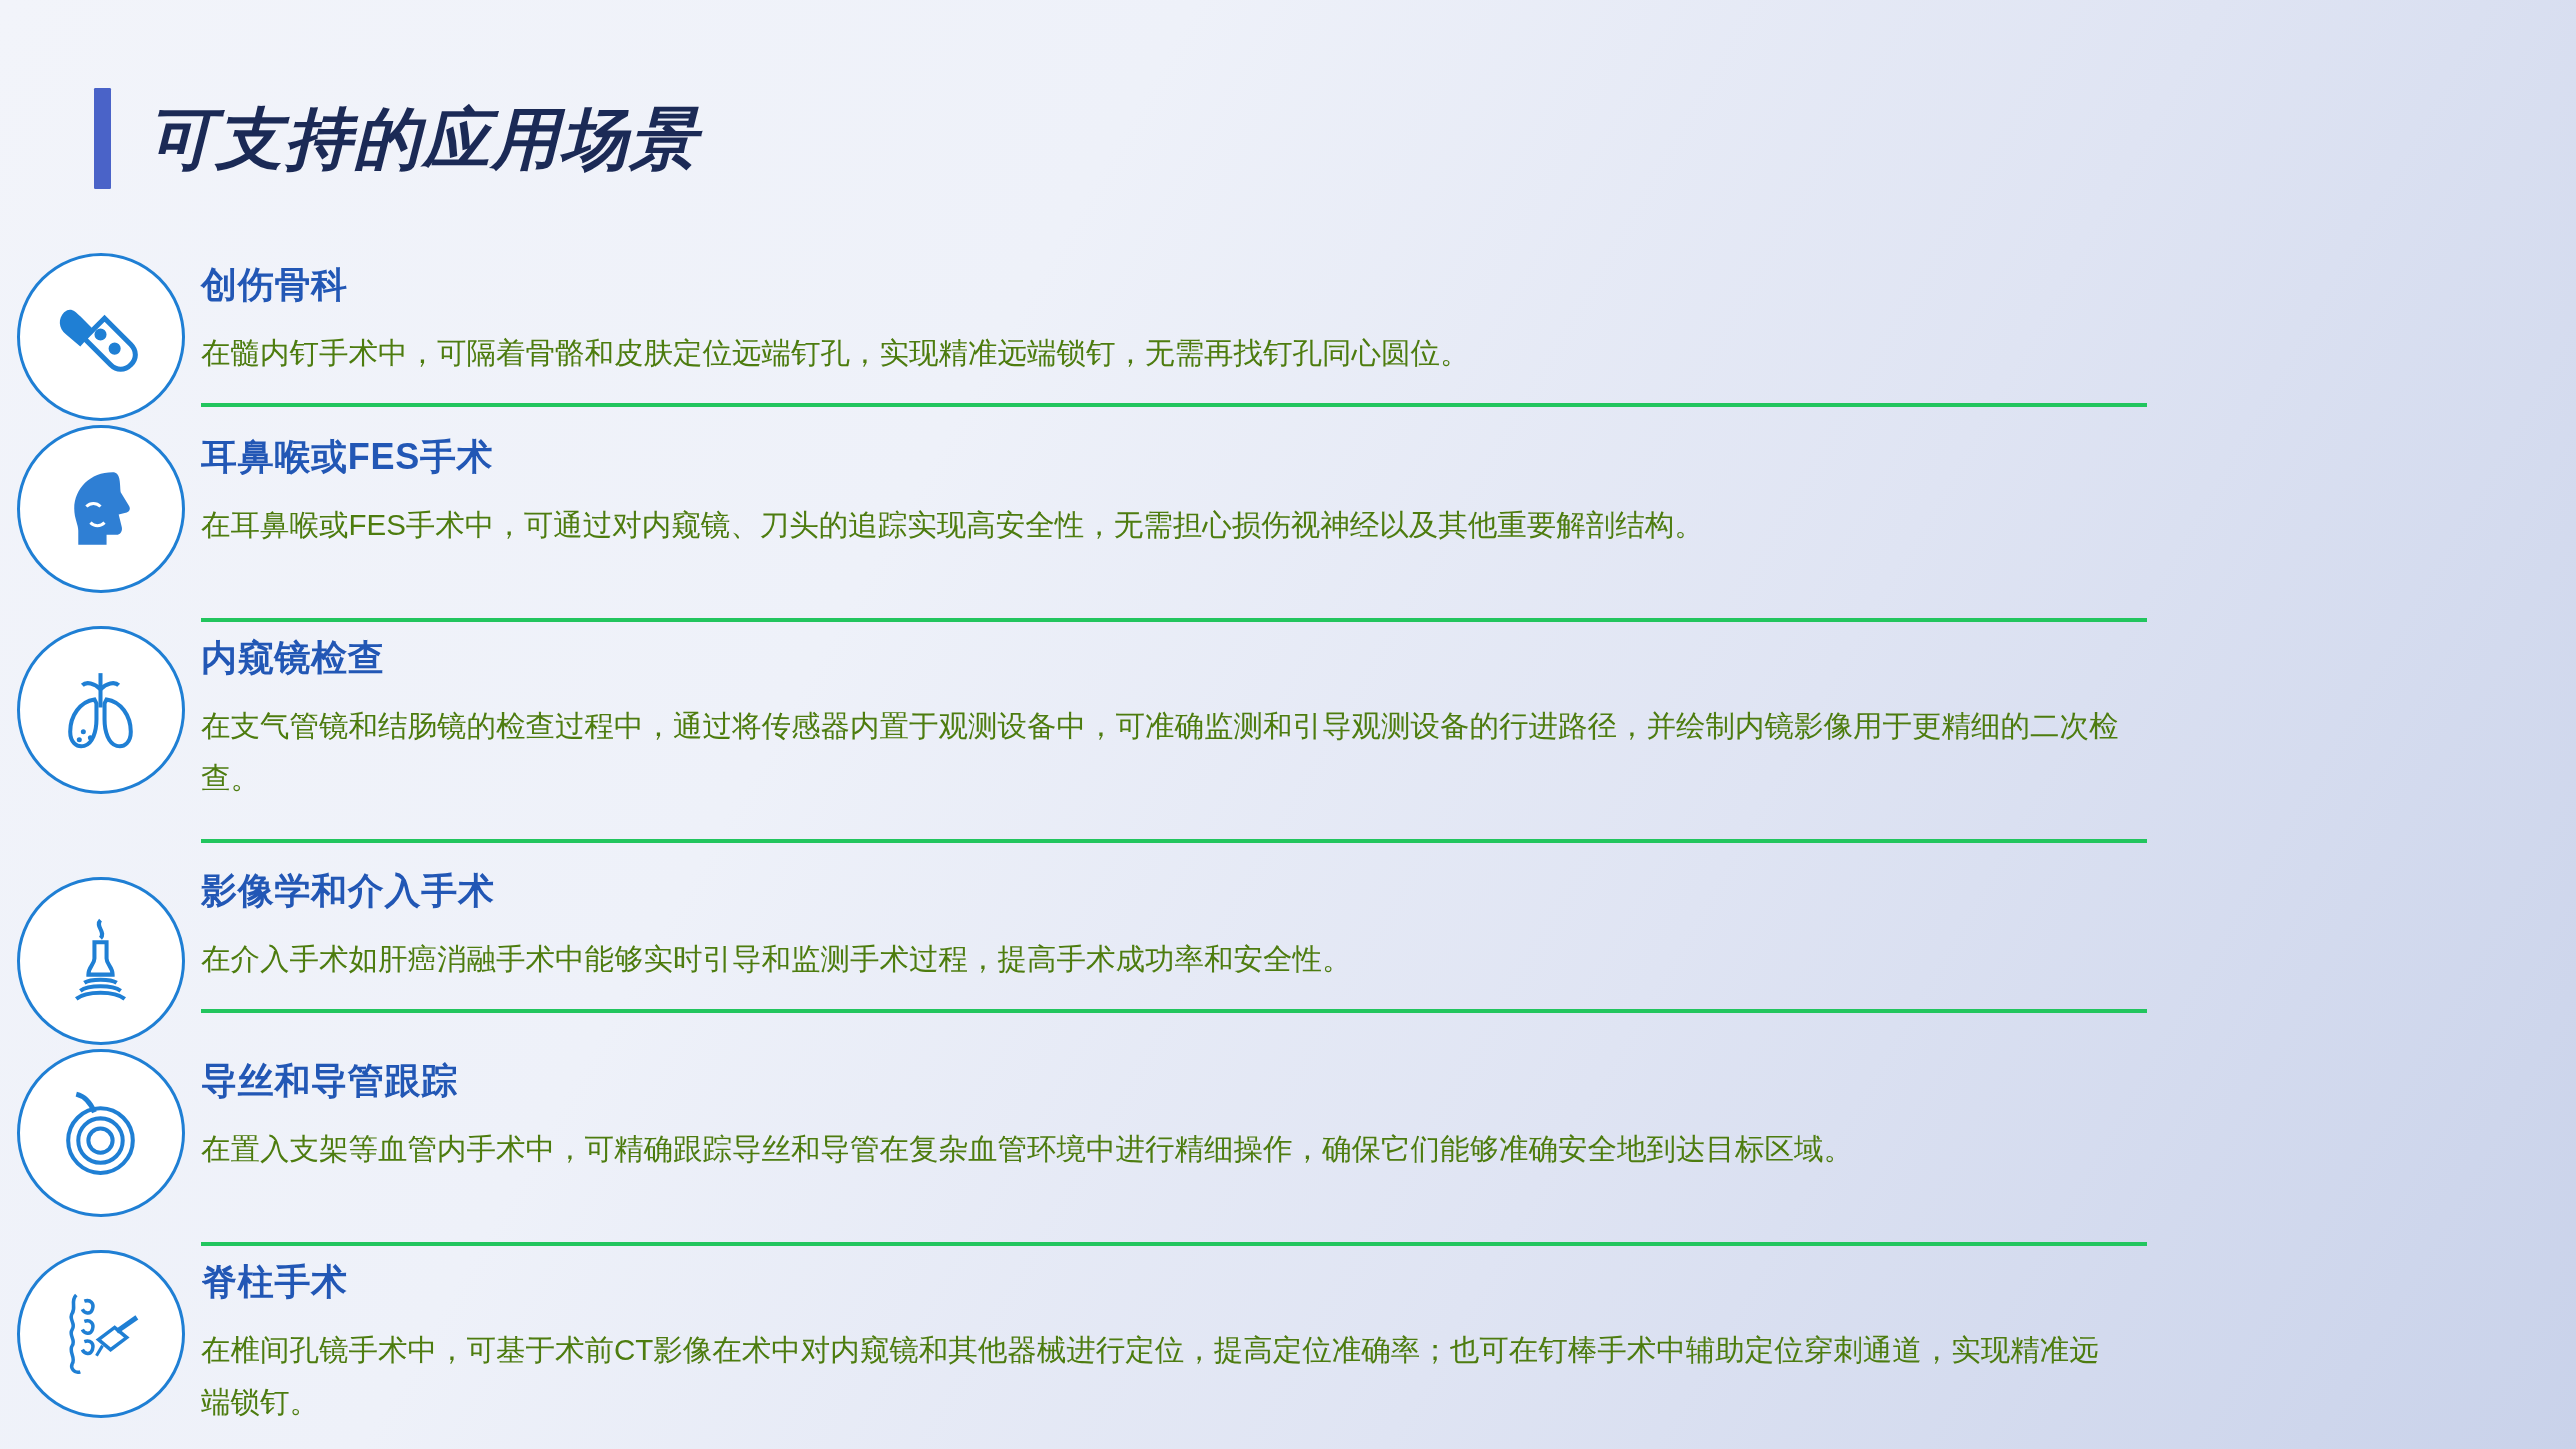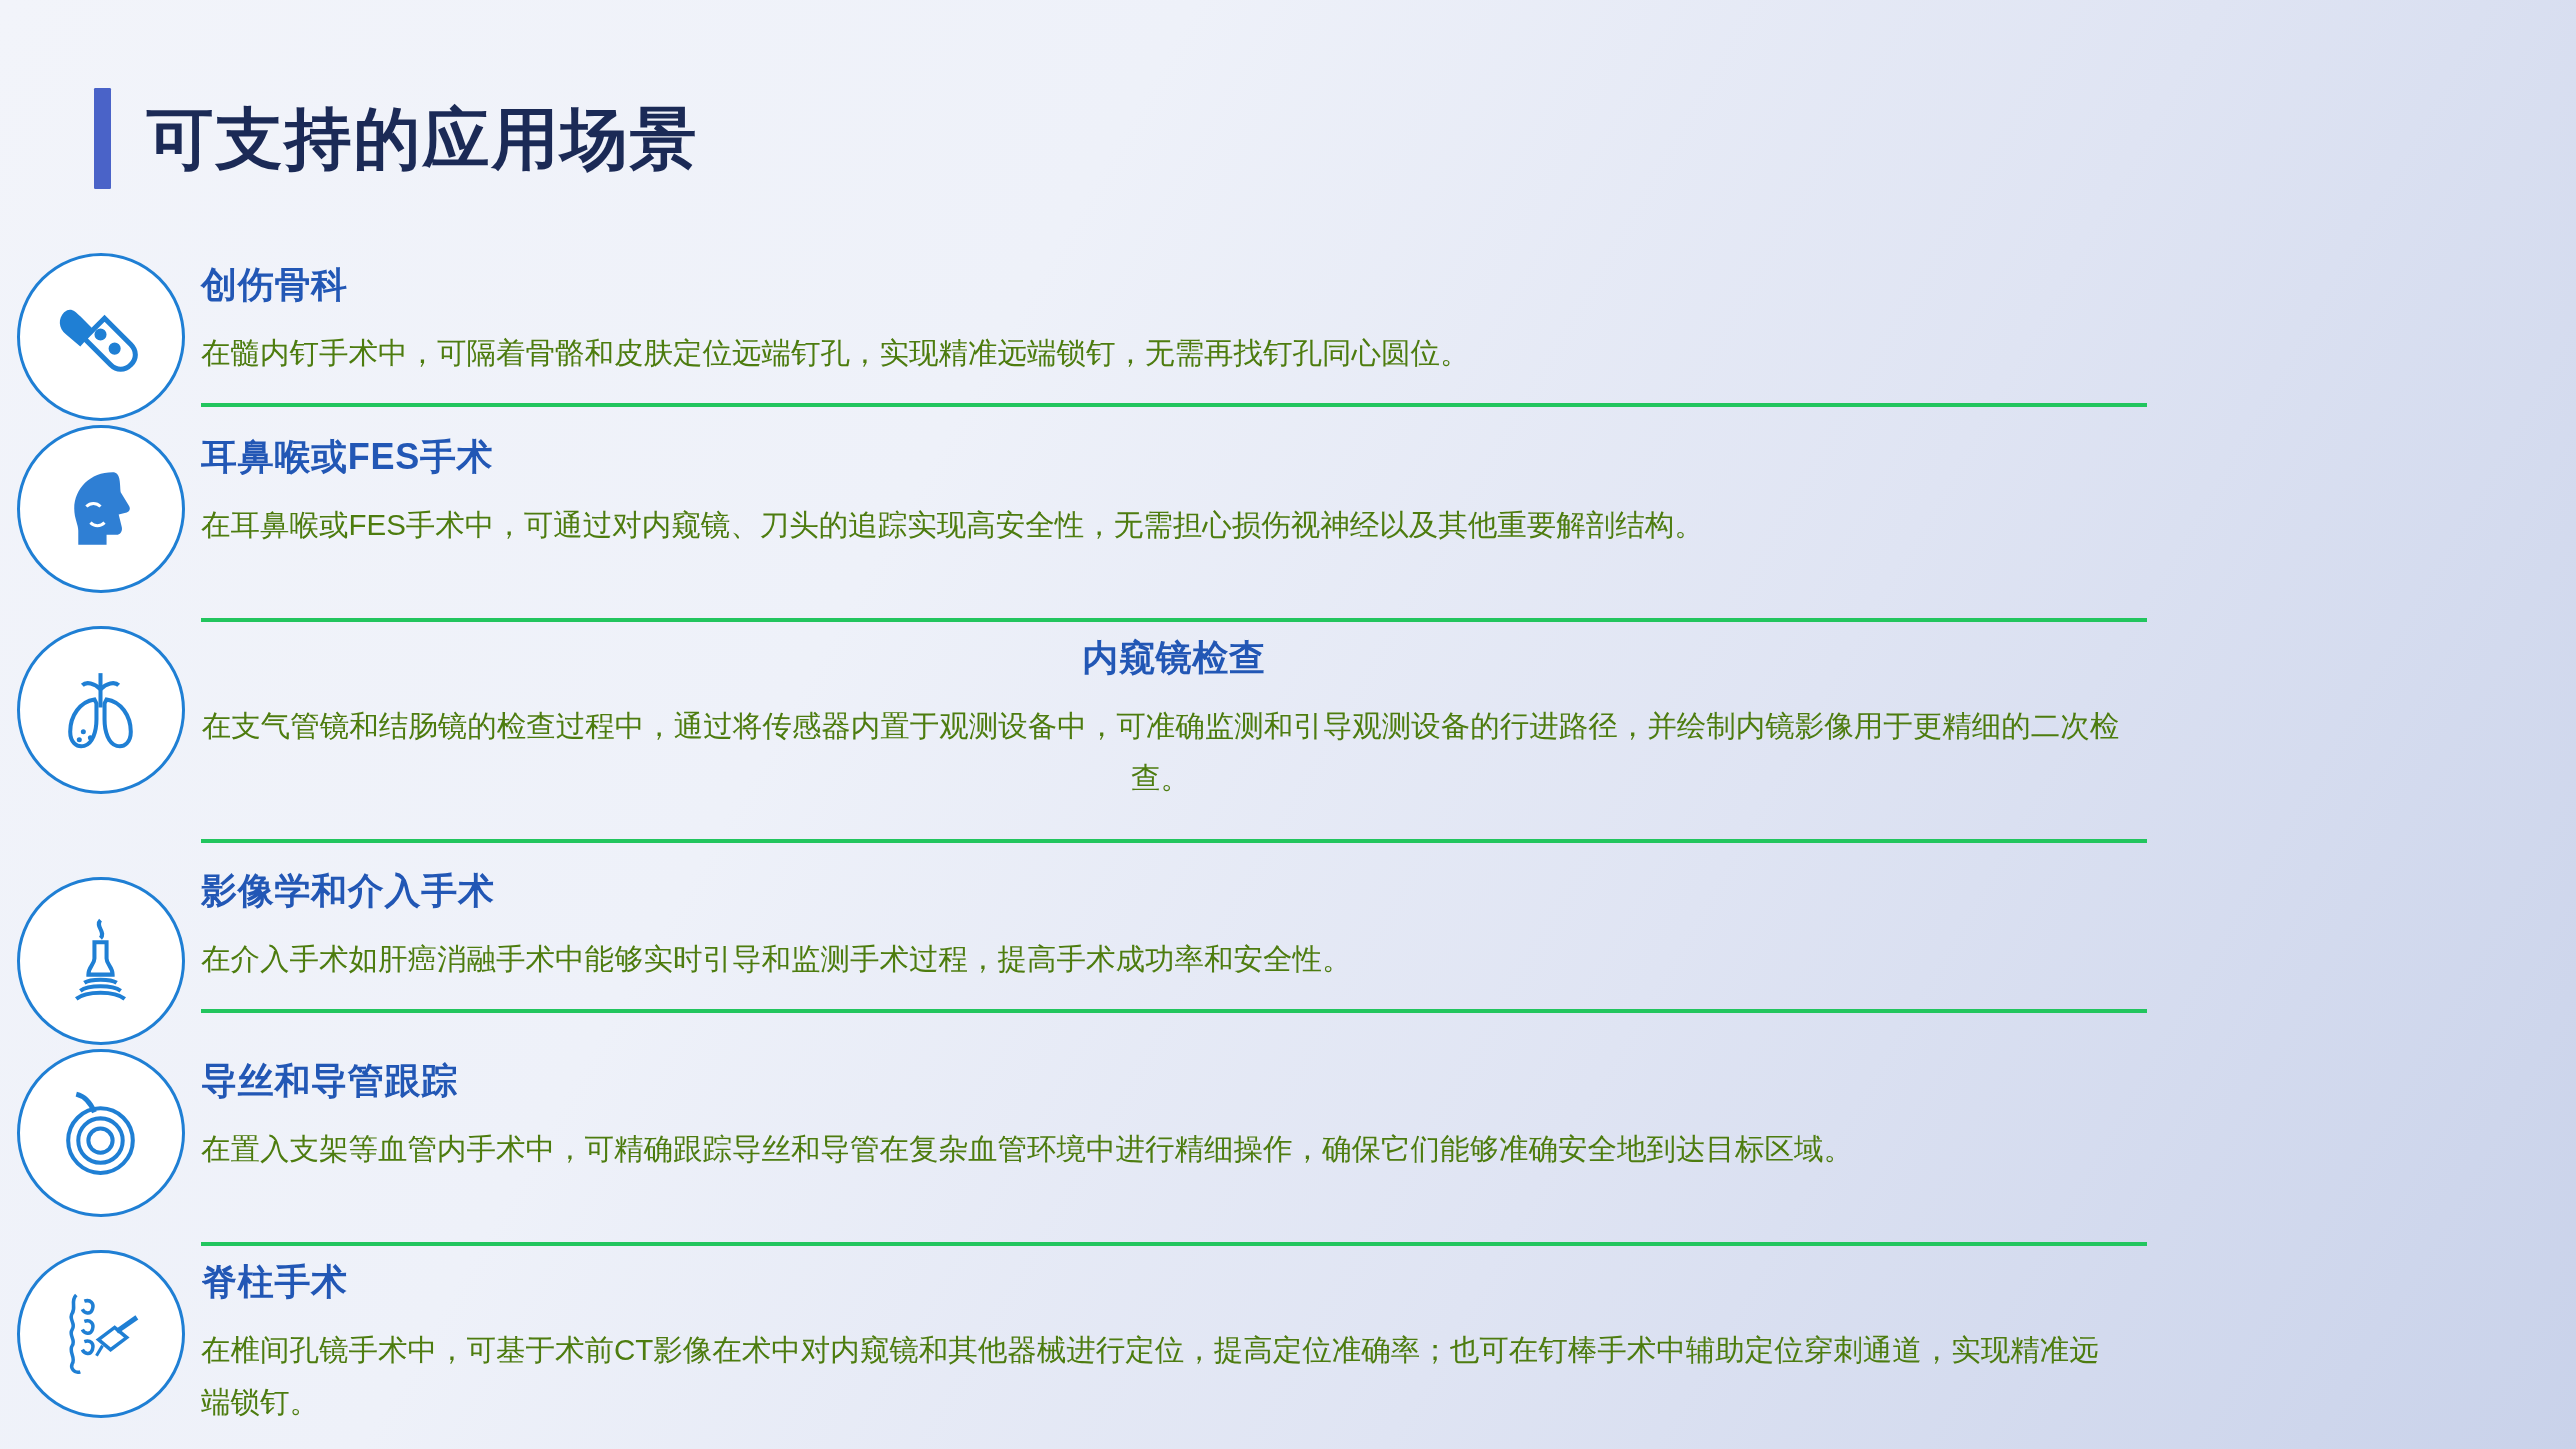--- a/index.html
+++ b/index.html
@@ -27,20 +27,21 @@
     background: #4a63c8;
     margin-right: 35px;
     border-radius: 1.3px;
   }
   .page-title {
     font-size: 67px;
     font-weight: bold;
     color: #1b2a56;
     letter-spacing: 2px;
     line-height: 1;
+    font-style: italic;
   }
 
   
   .scene-list {
     margin: 32px 0 0 0;
     padding: 0;
     list-style: none;
     width: 2147px;
   }
   .scene-item {
@@ -90,21 +91,21 @@
     font-size: 29.5px;
     color: #4d7c0f;
     line-height: 1.75;
     margin: 0;
     padding-right: 27px;
   }
 
   
   .item-0 .text-wrap { min-height: 134px; }
   .item-1 .text-wrap { min-height: 201px; }
-  .item-2 .text-wrap { min-height: 221px; text-align: center; }
+  .item-2 .text-wrap { min-height: 221px; }
   .item-3 .text-wrap { min-height: 154px; padding-top: 24px; }
   .item-4 .text-wrap { min-height: 201px; }
   .item-5 .text-wrap { min-height: 201px; border-bottom: 2px solid #5b6fbe; }
 
   .item-3 .icon-wrap { padding-top: 34px; }
 </style>
 </head>
 <body>
 
 <div class="title-row">

